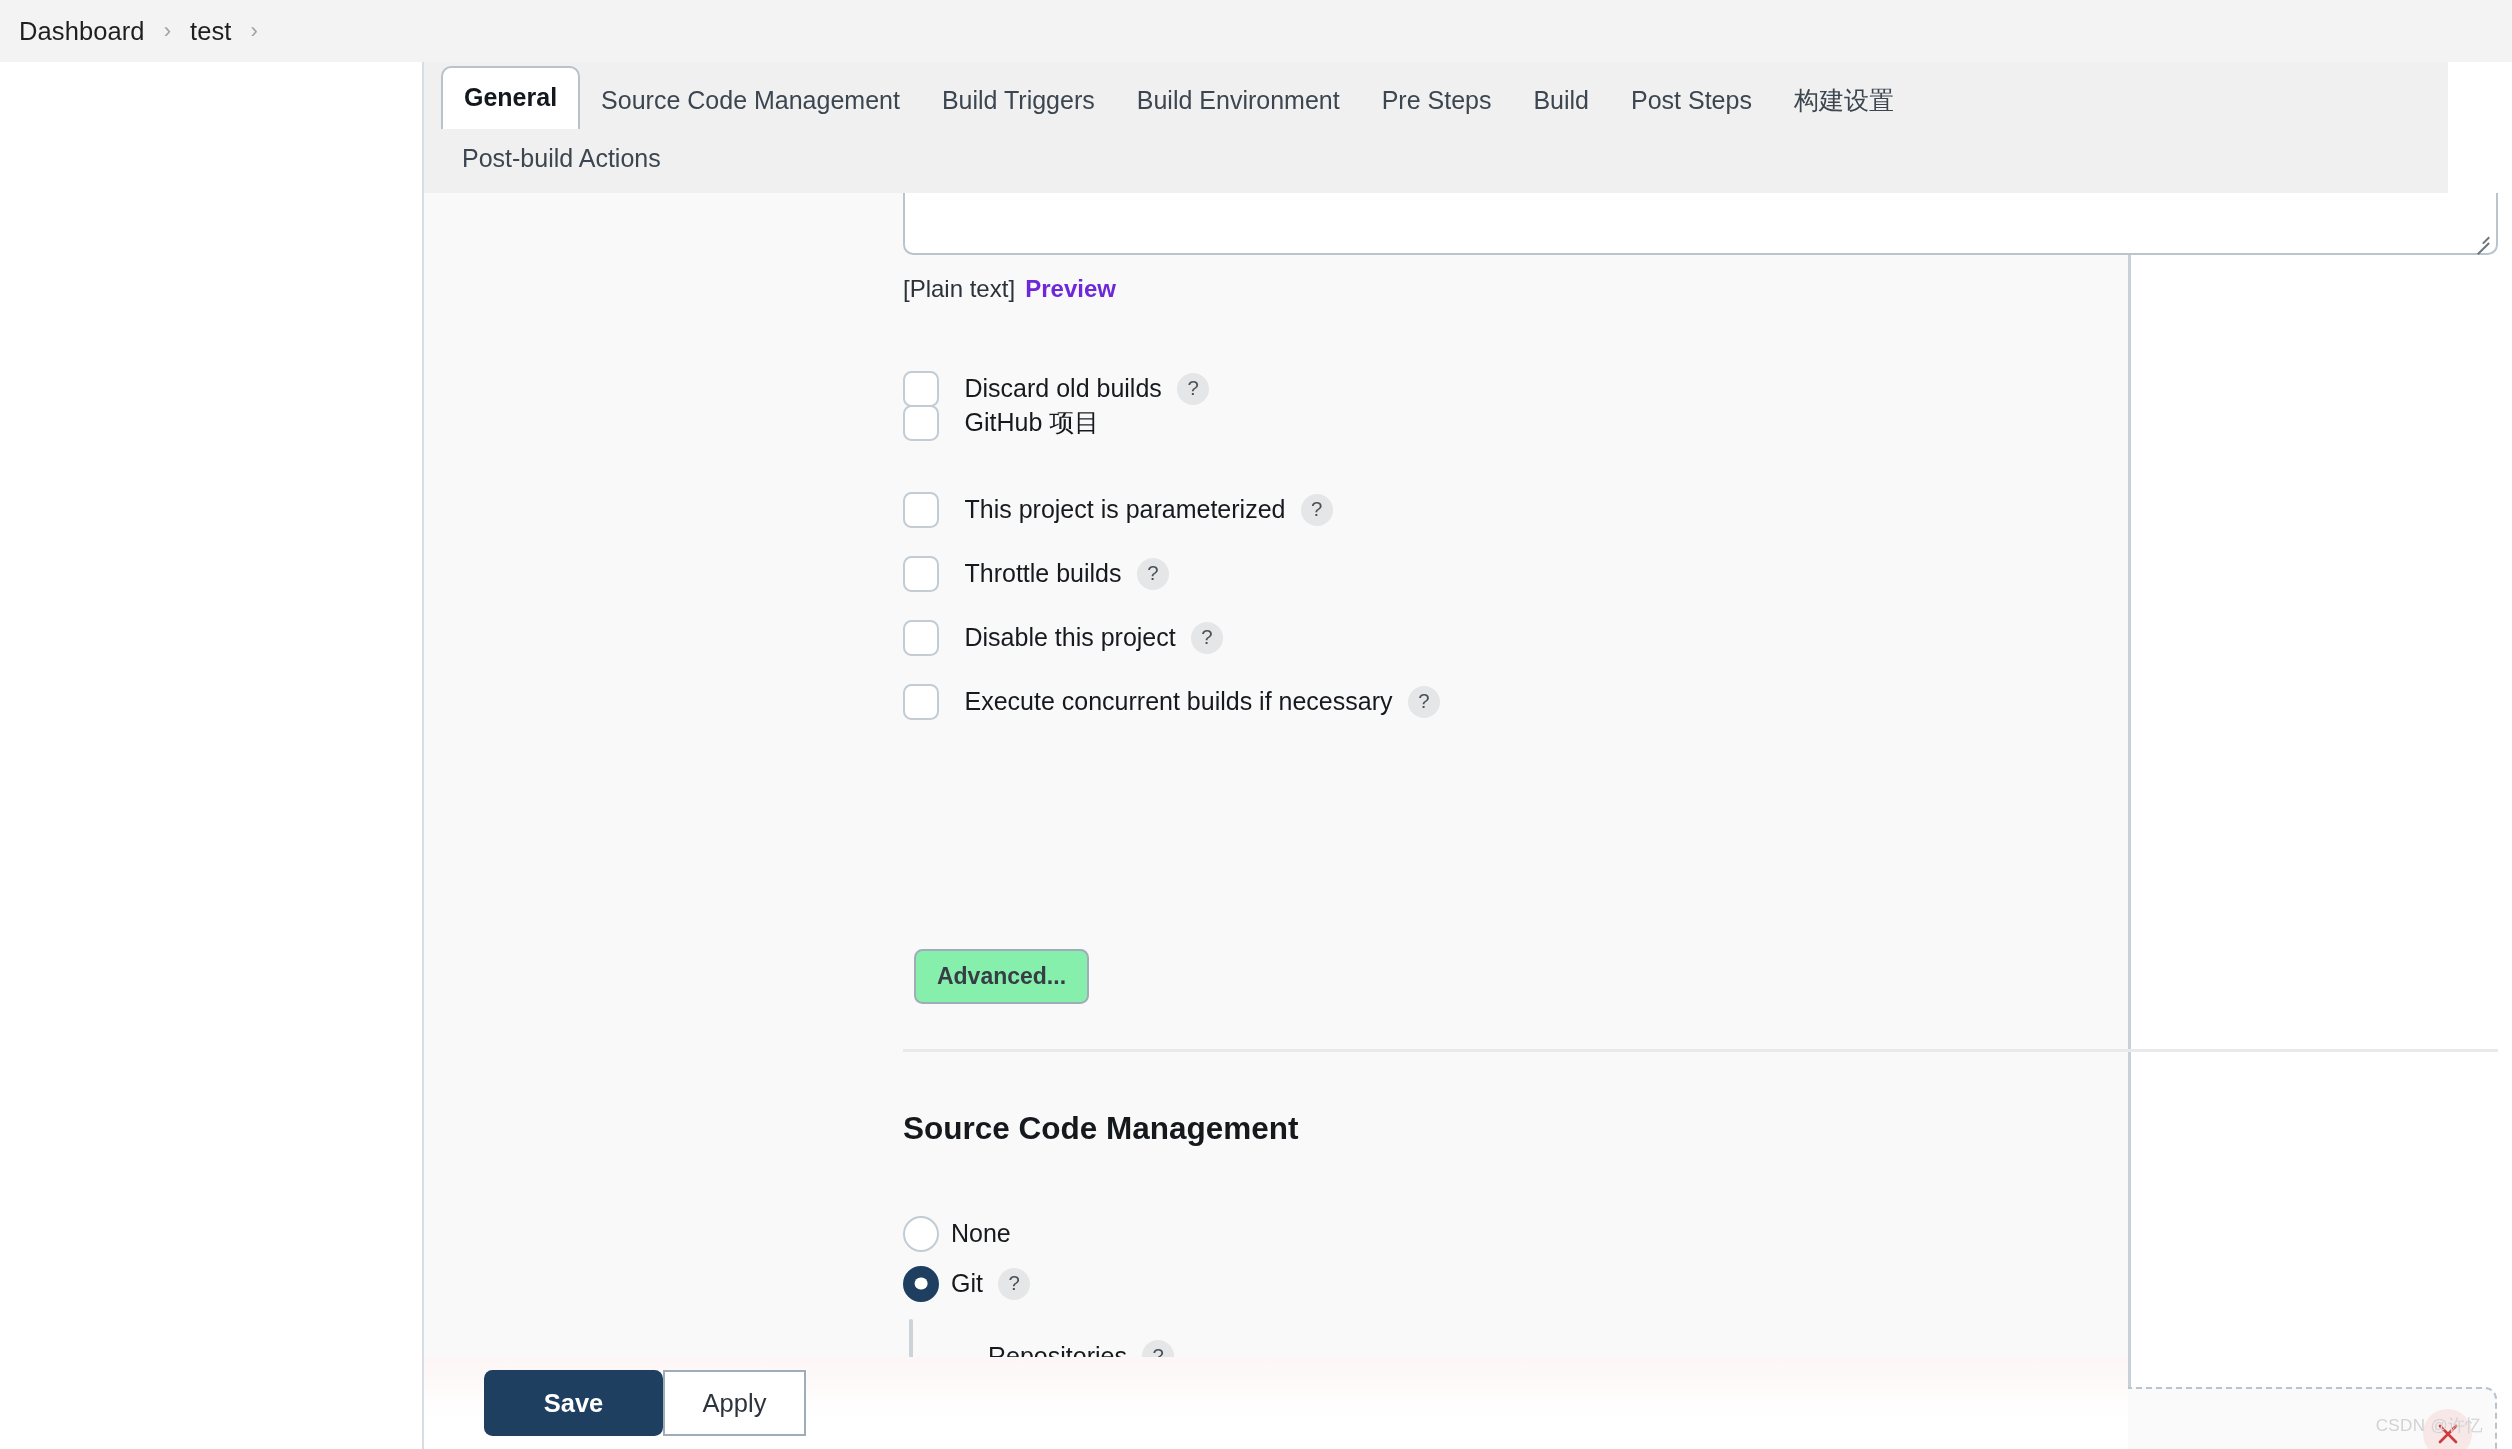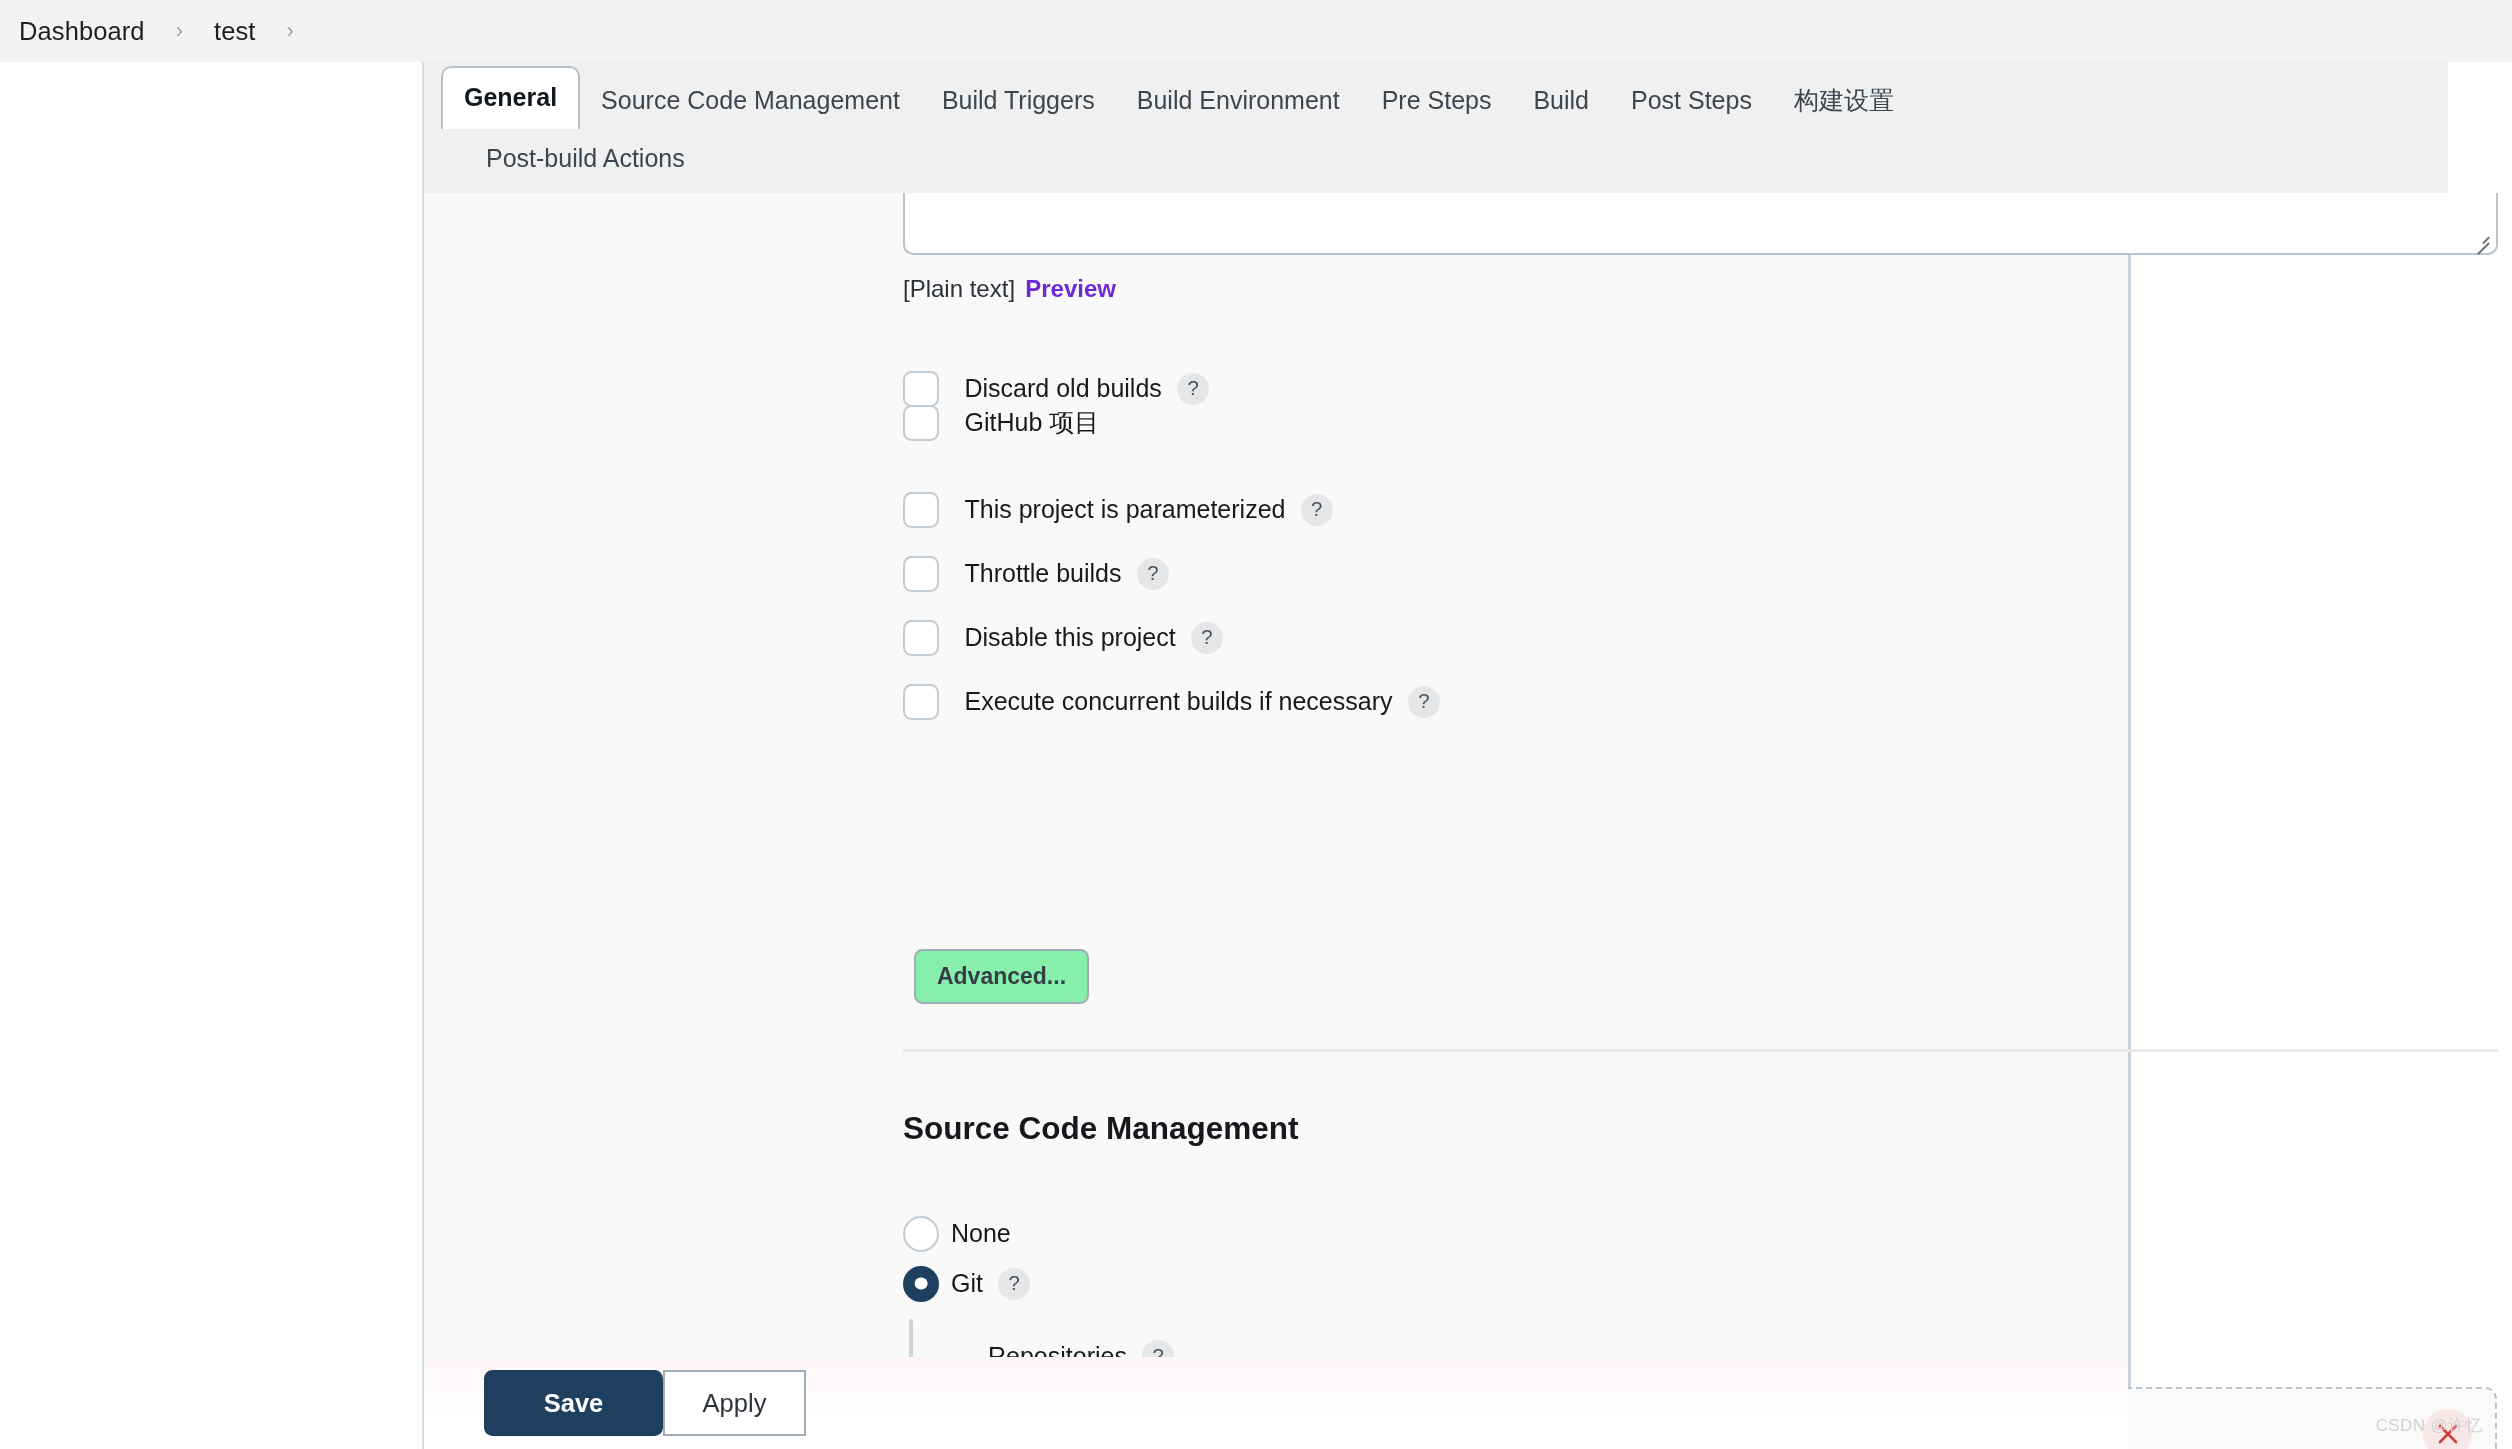--- a/index.html
+++ b/index.html
@@ -22,21 +22,20 @@
   
   .breadcrumb-bar {
     position: absolute;
     top: 0; left: 0;
     width: 2512px;
     height: 62px;
     background: #f3f3f3;
     display: flex;
     align-items: center;
     padding-left: 19px;
-    gap: 12px;
   }
   .crumb {
     font-size: 25.5px;
     color: #1f1f1f;
     letter-spacing: 0.1px;
   }
   .crumb-sep {
     font-size: 22px;
     color: #9aa4ad;
     margin: 0 19px;
@@ -100,21 +99,20 @@
     height: 63px;
     line-height: 58px;
     position: relative;
     top: 0.9px;
   }
   .tabrow2 {
     display: flex;
     align-items: center;
     height: 61px;
     padding-left: 38px;
-    margin-left: 24px;
   }
   .tabrow2 .tab {
     height: auto;
     line-height: normal;
     padding: 0;
   }
 
   
   .config {
     position: absolute;

